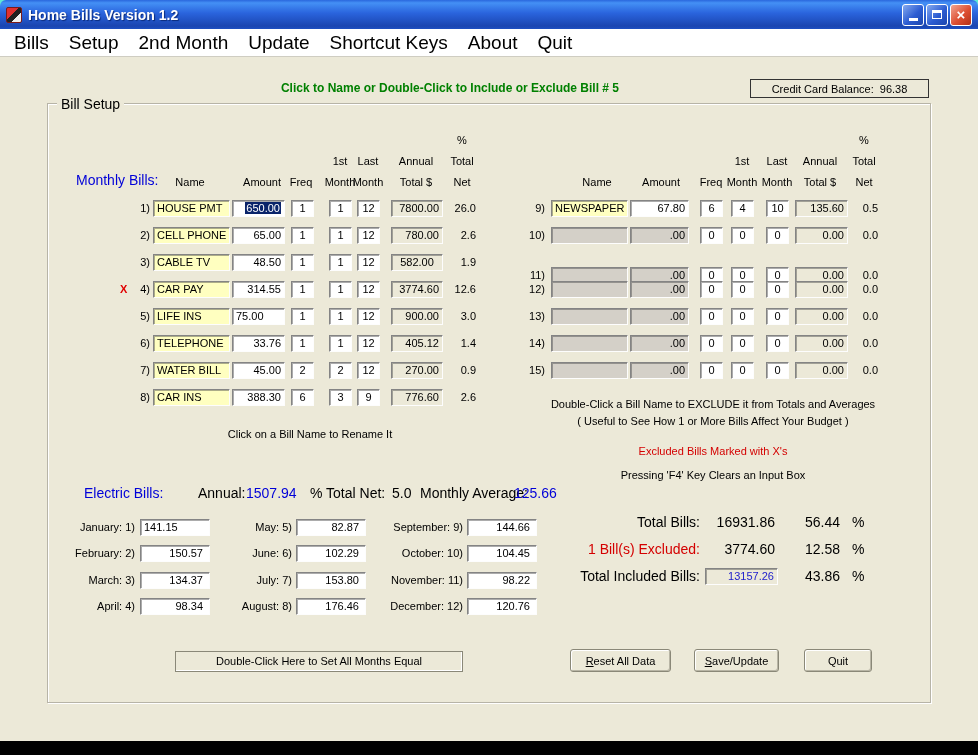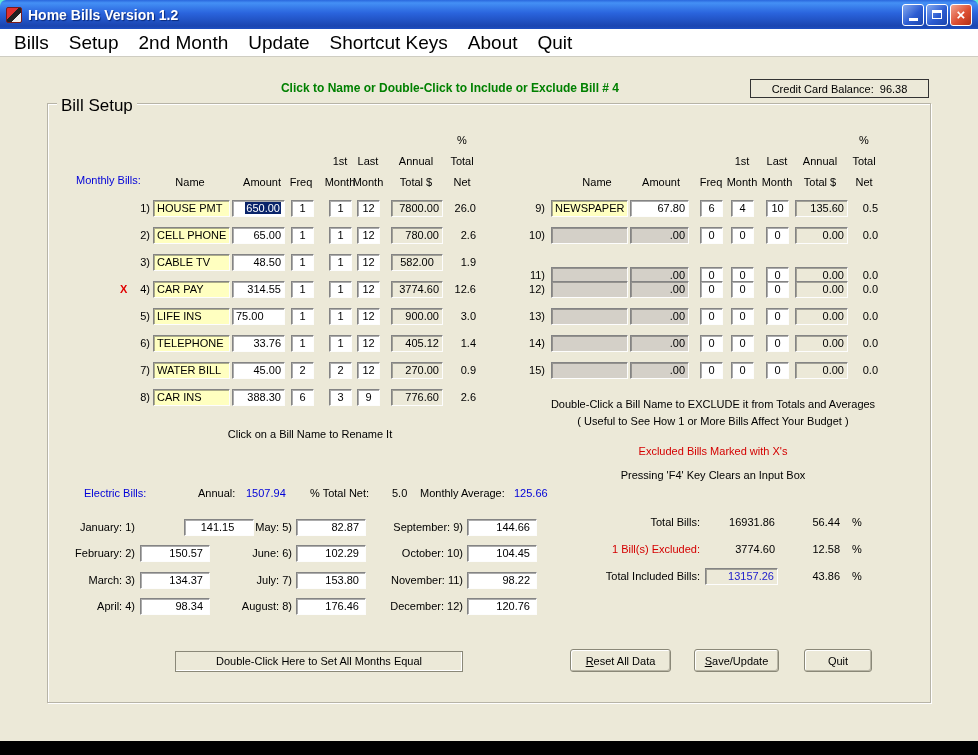--- a/index.html
+++ b/index.html
@@ -16,27 +16,27 @@
   .wb{width:22px;height:22px;border:1px solid #fff;border-radius:3px;display:flex;align-items:center;justify-content:center;cursor:default}
   .wb.bluish{background:linear-gradient(135deg,#86abef,#2c5cd2 55%,#1d46ad)}
   .wb.close{background:linear-gradient(135deg,#f2a692,#dd4f32 55%,#b23016)}
   .minglyph{width:9px;height:3px;background:#fff;margin-top:10px}
   .maxglyph{width:10px;height:9px;border:1px solid #fff;border-top:3px solid #fff}
   .closeglyph{color:#fff;font-size:15px;font-weight:bold;line-height:1}
   .menubar{position:absolute;left:0;top:29px;width:978px;height:28px;background:#fff;display:flex;align-items:center;padding-left:4px;border-bottom:1px solid #cfcdc2}
   .menu-item{padding:3px 10px;font-size:19px;color:#000;white-space:nowrap}
   .body{position:absolute;left:0;top:57px;width:978px;height:684px;background:#ECE9D8}
   .footer{position:absolute;left:0;top:741px;width:978px;height:14px;background:#000}
-  .t{position:absolute;font-size:11px;line-height:17px;white-space:nowrap;color:#000}
+  .t{position:absolute;font-size:14px;line-height:17px;white-space:nowrap;color:#000}
   .hc{position:absolute;font-size:11px;line-height:13px;white-space:nowrap;transform:translateX(-50%);color:#000}
   .banner{position:absolute;left:0;top:24px;width:900px;text-align:center;color:#008000;font-size:12px;font-weight:bold}
   .ccbox{position:absolute;left:750px;top:22px;width:179px;height:19px;border:1px solid #333;background:#ECE9D8;
     display:flex;align-items:center;justify-content:center;gap:6px;font-size:11px}
   .groupbox{position:absolute;left:47px;top:46px;width:884px;height:600px;border:1px solid #b7b4a7;box-shadow:inset 1px 1px 0 #fff,1px 1px 0 #fff}
-  .group-label{position:absolute;left:57px;top:39px;background:#ECE9D8;padding:0 4px;font-size:17px;z-index:2}
+  .group-label{position:absolute;left:57px;top:39px;background:#ECE9D8;padding:0 4px;font-size:14px;z-index:2}
   .layer{position:absolute;left:0;top:143px;width:978px;height:230px}
   .bill-row{position:absolute;left:0;width:978px;height:27px}
   .inp{position:absolute;height:17px;background:#fff;border:1px solid;border-color:#848484 #fdfdfd #fdfdfd #848484;
     box-shadow:inset 1px 1px 0 rgba(70,70,70,.45);font-size:11px;line-height:15px;padding:0 3px;white-space:nowrap;overflow:hidden}
   .inp.ann{background:#ECE9D8}
   .yel{background:#FFFFC0}
   .dis{background:#D4D0C8}
   .mon{padding-right:6px}
   .lbl{position:absolute;font-size:11px;line-height:17px;white-space:nowrap}
   .xmark{color:#E00000;font-weight:bold}
@@ -77,21 +77,21 @@
     <span class="menu-item">Setup</span>
     <span class="menu-item">2nd Month</span>
     <span class="menu-item">Update</span>
     <span class="menu-item">Shortcut Keys</span>
     <span class="menu-item">About</span>
     <span class="menu-item">Quit</span>
   </div>
 
   <div class="body">
 
-    <div class="banner">Click to Name or Double-Click to Include or Exclude Bill # 4</div>
+    <div class="banner">Click to Name or Double-Click to Include or Exclude Bill # 5</div>
 
     <div class="ccbox">
       <span>Credit Card Balance:</span>
       <span>96.38</span>
     </div>
 
     <div class="group-label">Bill Setup</div>
     <div class="groupbox"></div>
 
     <span class="hc" style="left:462px;top:77px">%</span>
@@ -286,21 +286,21 @@
     <span class="t blu" style="left:84px;top:428px">Electric Bills:</span>
     <span class="t" style="left:198px;top:428px">Annual:</span>
     <span class="t blu" style="left:246px;top:428px">1507.94</span>
     <span class="t" style="left:310px;top:428px">% Total Net:</span>
     <span class="t" style="left:392px;top:428px">5.0</span>
     <span class="t" style="left:420px;top:428px">Monthly Average:</span>
     <span class="t blu" style="left:514px;top:428px">125.66</span>
 
     <div>
         <div class="lbl" style="left: 38px; top: 462px; width: 97px; text-align: right;">January: 1)</div>
-        <div class="inp mon" style="left: 140px; top: 462px; width: 70px; text-align: center; margin-left: 44px;">141.15</div>
+        <div class="inp mon" style="left: 140px; top: 462px; width: 70px; text-align: left;">141.15</div>
         <div class="lbl" style="left: 38px; top: 488px; width: 97px; text-align: right;">February: 2)</div>
         <div class="inp mon" style="left: 140px; top: 488px; width: 70px; text-align: right;">150.57</div>
         <div class="lbl" style="left: 38px; top: 515px; width: 97px; text-align: right;">March: 3)</div>
         <div class="inp mon" style="left: 140px; top: 515px; width: 70px; text-align: right;">134.37</div>
         <div class="lbl" style="left: 38px; top: 541px; width: 97px; text-align: right;">April: 4)</div>
         <div class="inp mon" style="left: 140px; top: 541px; width: 70px; text-align: right;">98.34</div>
         <div class="lbl" style="left: 200px; top: 462px; width: 92px; text-align: right;">May: 5)</div>
         <div class="inp mon" style="left: 296px; top: 462px; width: 70px; text-align: right;">82.87</div>
         <div class="lbl" style="left: 200px; top: 488px; width: 92px; text-align: right;">June: 6)</div>
         <div class="inp mon" style="left: 296px; top: 488px; width: 70px; text-align: right;">102.29</div>

